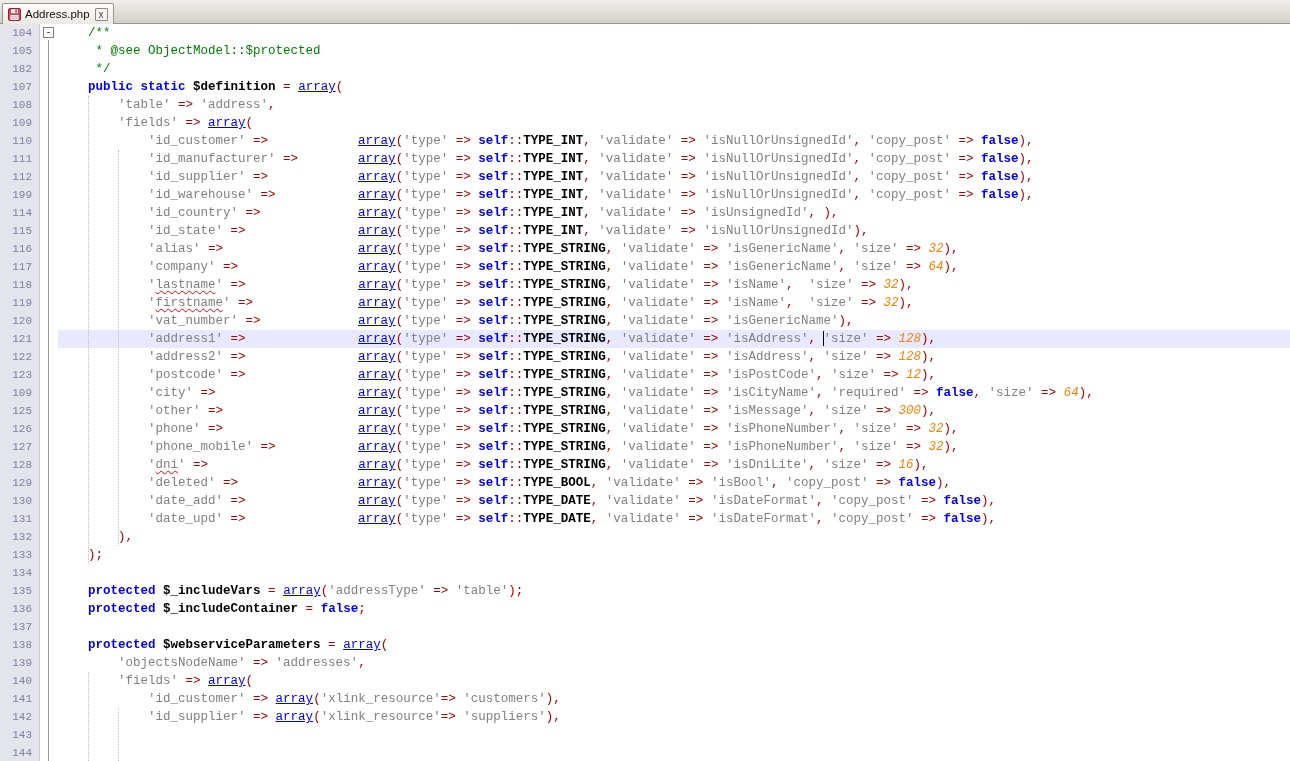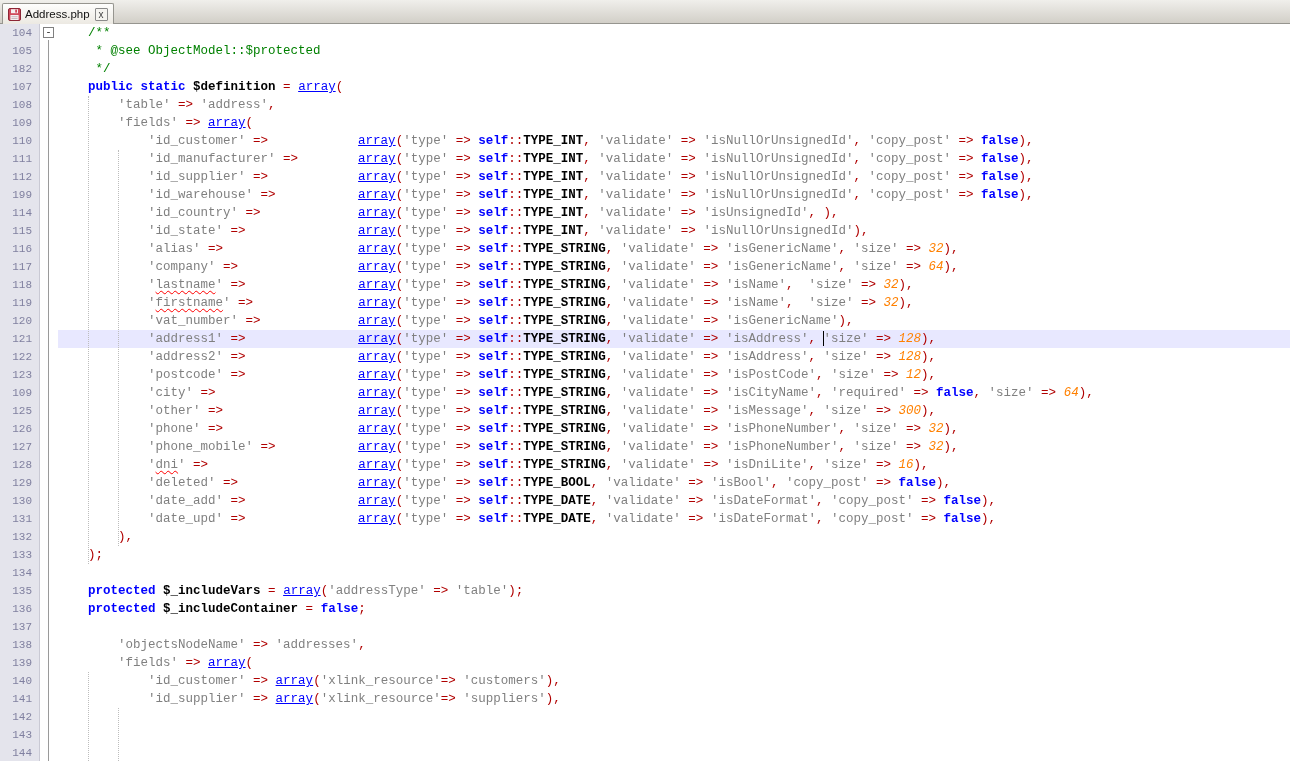--- a/index.html
+++ b/index.html
@@ -151,20 +151,21 @@
         <div class="line">            <span class="s">'</span><span class="s mis">dni</span><span class="s">'</span> <span class="o">=</span><span class="o">&gt;</span>                    <span class="a">array</span><span class="o">(</span><span class="s">'type'</span> <span class="o">=</span><span class="o">&gt;</span> <span class="k">self</span><span class="o">:</span><span class="o">:</span><span class="v">TYPE_STRING</span><span class="o">,</span> <span class="s">'validate'</span> <span class="o">=</span><span class="o">&gt;</span> <span class="s">'isDniLite'</span><span class="o">,</span> <span class="s">'size'</span> <span class="o">=</span><span class="o">&gt;</span> <span class="n">16</span><span class="o">)</span><span class="o">,</span></div>
         <div class="line">            <span class="s">'deleted'</span> <span class="o">=</span><span class="o">&gt;</span>                <span class="a">array</span><span class="o">(</span><span class="s">'type'</span> <span class="o">=</span><span class="o">&gt;</span> <span class="k">self</span><span class="o">:</span><span class="o">:</span><span class="v">TYPE_BOOL</span><span class="o">,</span> <span class="s">'validate'</span> <span class="o">=</span><span class="o">&gt;</span> <span class="s">'isBool'</span><span class="o">,</span> <span class="s">'copy_post'</span> <span class="o">=</span><span class="o">&gt;</span> <span class="k">false</span><span class="o">)</span><span class="o">,</span></div>
         <div class="line">            <span class="s">'date_add'</span> <span class="o">=</span><span class="o">&gt;</span>               <span class="a">array</span><span class="o">(</span><span class="s">'type'</span> <span class="o">=</span><span class="o">&gt;</span> <span class="k">self</span><span class="o">:</span><span class="o">:</span><span class="v">TYPE_DATE</span><span class="o">,</span> <span class="s">'validate'</span> <span class="o">=</span><span class="o">&gt;</span> <span class="s">'isDateFormat'</span><span class="o">,</span> <span class="s">'copy_post'</span> <span class="o">=</span><span class="o">&gt;</span> <span class="k">false</span><span class="o">)</span><span class="o">,</span></div>
         <div class="line">            <span class="s">'date_upd'</span> <span class="o">=</span><span class="o">&gt;</span>               <span class="a">array</span><span class="o">(</span><span class="s">'type'</span> <span class="o">=</span><span class="o">&gt;</span> <span class="k">self</span><span class="o">:</span><span class="o">:</span><span class="v">TYPE_DATE</span><span class="o">,</span> <span class="s">'validate'</span> <span class="o">=</span><span class="o">&gt;</span> <span class="s">'isDateFormat'</span><span class="o">,</span> <span class="s">'copy_post'</span> <span class="o">=</span><span class="o">&gt;</span> <span class="k">false</span><span class="o">)</span><span class="o">,</span></div>
         <div class="line">        <span class="o">)</span><span class="o">,</span></div>
         <div class="line">    <span class="o">)</span><span class="o">;</span></div>
         <div class="line"></div>
         <div class="line">    <span class="k">protected</span> <span class="v">$_includeVars</span> <span class="o">=</span> <span class="a">array</span><span class="o">(</span><span class="s">'addressType'</span> <span class="o">=</span><span class="o">&gt;</span> <span class="s">'table'</span><span class="o">)</span><span class="o">;</span></div>
         <div class="line">    <span class="k">protected</span> <span class="v">$_includeContainer</span> <span class="o">=</span> <span class="k">false</span><span class="o">;</span></div>
         <div class="line"></div>
+        <div class="line">    <span class="k">protected</span> <span class="v">$webserviceParameters</span> <span class="o">=</span> <span class="a">array</span><span class="o">(</span></div>
         <div class="line">        <span class="s">'objectsNodeName'</span> <span class="o">=</span><span class="o">&gt;</span> <span class="s">'addresses'</span><span class="o">,</span></div>
         <div class="line">        <span class="s">'fields'</span> <span class="o">=</span><span class="o">&gt;</span> <span class="a">array</span><span class="o">(</span></div>
         <div class="line">            <span class="s">'id_customer'</span> <span class="o">=</span><span class="o">&gt;</span> <span class="a">array</span><span class="o">(</span><span class="s">'xlink_resource'</span><span class="o">=</span><span class="o">&gt;</span> <span class="s">'customers'</span><span class="o">)</span><span class="o">,</span></div>
         <div class="line">            <span class="s">'id_supplier'</span> <span class="o">=</span><span class="o">&gt;</span> <span class="a">array</span><span class="o">(</span><span class="s">'xlink_resource'</span><span class="o">=</span><span class="o">&gt;</span> <span class="s">'suppliers'</span><span class="o">)</span><span class="o">,</span></div>
       </div>
     <span class="iguide" style="left:4ch; top:72px;  height:468px;"></span>
     <span class="iguide" style="left:4ch; top:648px; height:89px;"></span>
     <span class="iguide" style="left:8ch; top:126px; height:396px;"></span>
     <span class="iguide" style="left:8ch; top:684px; height:53px;"></span>
   </div>

